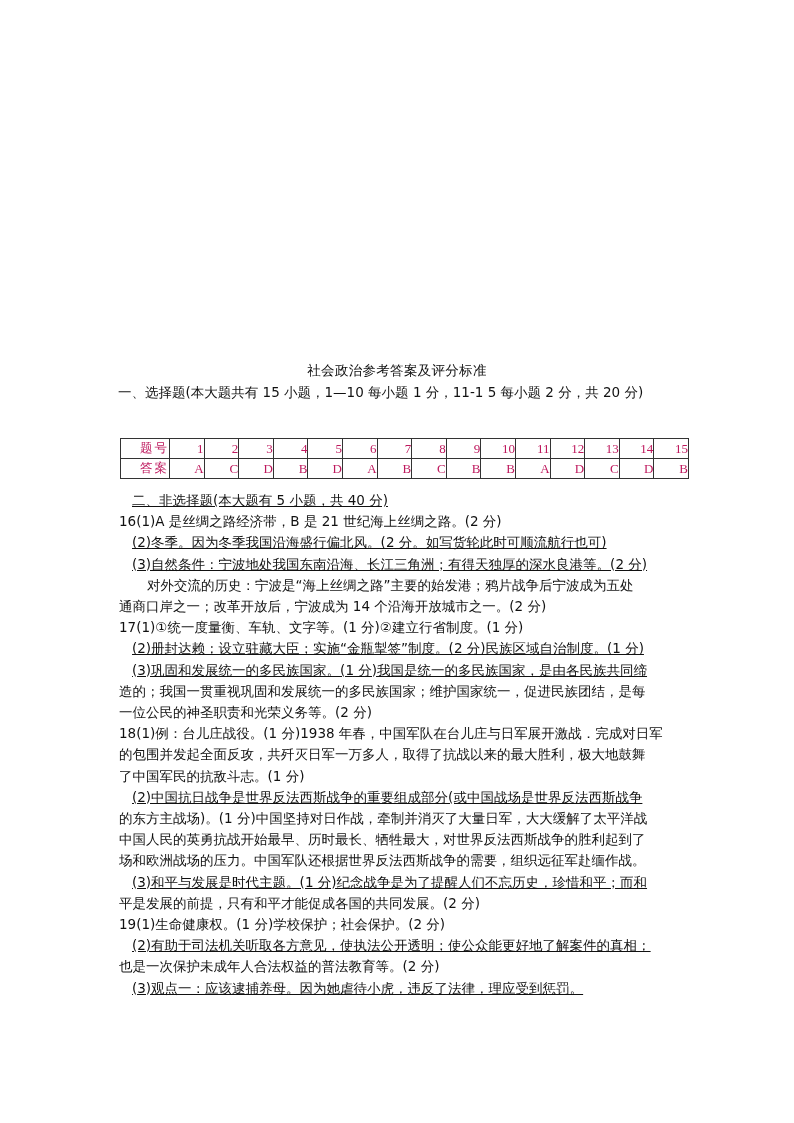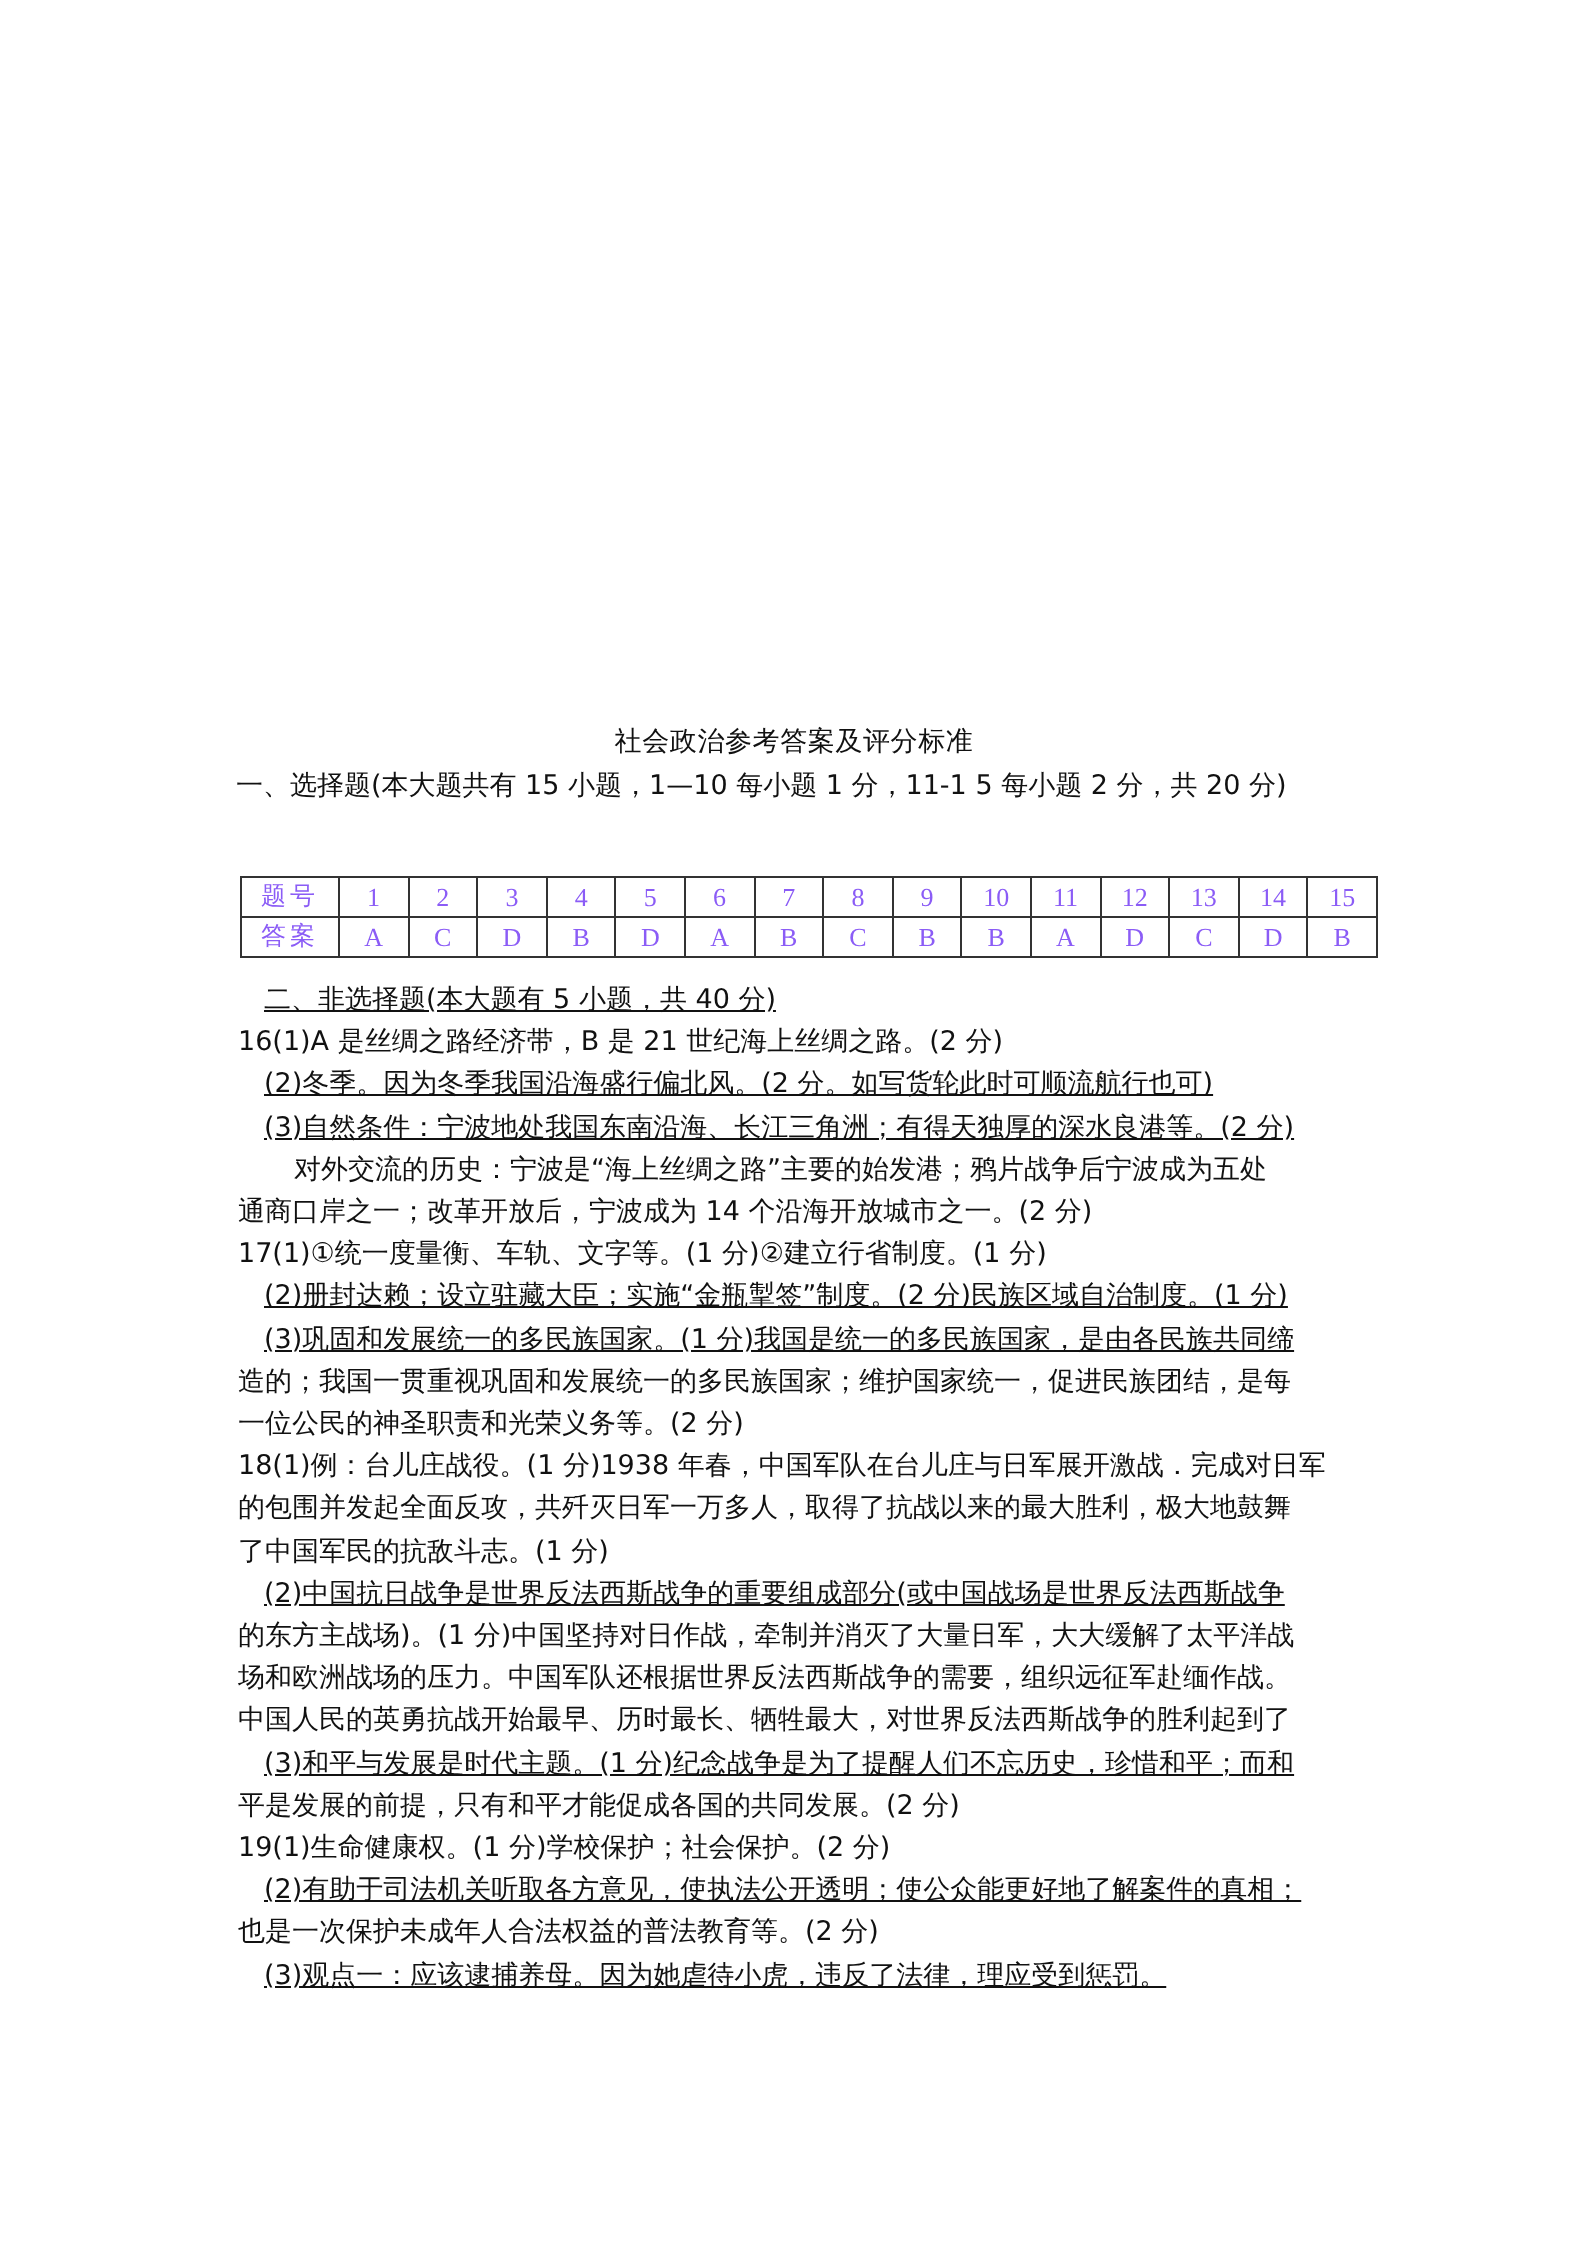--- a/index.html
+++ b/index.html
@@ -4,22 +4,22 @@
 <style>
   html, body { margin: 0; padding: 0; background: #ffffff; }
   body { width: 794px; height: 1123px; position: relative; overflow: hidden;
          font-family: "DejaVu Sans", "Liberation Sans", sans-serif; color: #111; }
   .page { position: absolute; left: 0; top: 0; width: 794px; height: 859px; }
   .title { position: absolute; top: 362px; left: 0; width: 794px; text-align: center;
            font-size: 13.5px; letter-spacing: 0.3px; }
   .sec1 { position: absolute; top: 384px; left: 118px; font-size: 13.5px; white-space: nowrap; }
   table.ans { position: absolute; top: 438px; left: 120px; border-collapse: collapse;
               font-family: "Liberation Serif", "DejaVu Serif", serif; font-size: 13px; }
-  table.ans td { border: 1px solid #333; height: 19px; padding: 0; text-align: center;
-                 width: 33.6px; color: #8b5cf6; }
+  table.ans td { border: 1px solid #333; height: 19px; padding: 0; text-align: right;
+                 width: 33.6px; color: #be185d; }
   table.ans td.hdr { width: 48px; font-family: "DejaVu Sans", sans-serif; font-size: 12.5px; letter-spacing: 2px; }
   .body { position: absolute; top: 490px; left: 119px; width: 560px; font-size: 13.5px;
           line-height: 21.2px; }
   .body p { margin: 0; white-space: nowrap; }
   .i1 { padding-left: 13px; text-decoration: underline; }
   .i2 { padding-left: 28px; }
   .i0 { padding-left: 0; }
 </style>
 </head>
 <body>
@@ -79,22 +79,22 @@
     <p class="i0">17(1)①统一度量衡、车轨、文字等。(1 分)②建立行省制度。(1 分)</p>
     <p class="i1">(2)册封达赖；设立驻藏大臣；实施“金瓶掣签”制度。(2 分)民族区域自治制度。(1 分)</p>
     <p class="i1">(3)巩固和发展统一的多民族国家。(1 分)我国是统一的多民族国家，是由各民族共同缔</p>
     <p class="i0">造的；我国一贯重视巩固和发展统一的多民族国家；维护国家统一，促进民族团结，是每</p>
     <p class="i0">一位公民的神圣职责和光荣义务等。(2 分)</p>
     <p class="i0">18(1)例：台儿庄战役。(1 分)1938 年春，中国军队在台儿庄与日军展开激战．完成对日军</p>
     <p class="i0">的包围并发起全面反攻，共歼灭日军一万多人，取得了抗战以来的最大胜利，极大地鼓舞</p>
     <p class="i0">了中国军民的抗敌斗志。(1 分)</p>
     <p class="i1">(2)中国抗日战争是世界反法西斯战争的重要组成部分(或中国战场是世界反法西斯战争</p>
     <p class="i0">的东方主战场)。(1 分)中国坚持对日作战，牵制并消灭了大量日军，大大缓解了太平洋战</p>
+    <p class="i0">中国人民的英勇抗战开始最早、历时最长、牺牲最大，对世界反法西斯战争的胜利起到了</p>
     <p class="i0">场和欧洲战场的压力。中国军队还根据世界反法西斯战争的需要，组织远征军赴缅作战。</p>
-    <p class="i0">中国人民的英勇抗战开始最早、历时最长、牺牲最大，对世界反法西斯战争的胜利起到了</p>
     <p class="i1">(3)和平与发展是时代主题。(1 分)纪念战争是为了提醒人们不忘历史，珍惜和平；而和</p>
     <p class="i0">平是发展的前提，只有和平才能促成各国的共同发展。(2 分)</p>
     <p class="i0">19(1)生命健康权。(1 分)学校保护；社会保护。(2 分)</p>
     <p class="i1">(2)有助于司法机关听取各方意见，使执法公开透明；使公众能更好地了解案件的真相；</p>
     <p class="i0">也是一次保护未成年人合法权益的普法教育等。(2 分)</p>
     <p class="i1">(3)观点一：应该逮捕养母。因为她虐待小虎，违反了法律，理应受到惩罚。</p>
   </div>
 </div>
 
 </body></html>

